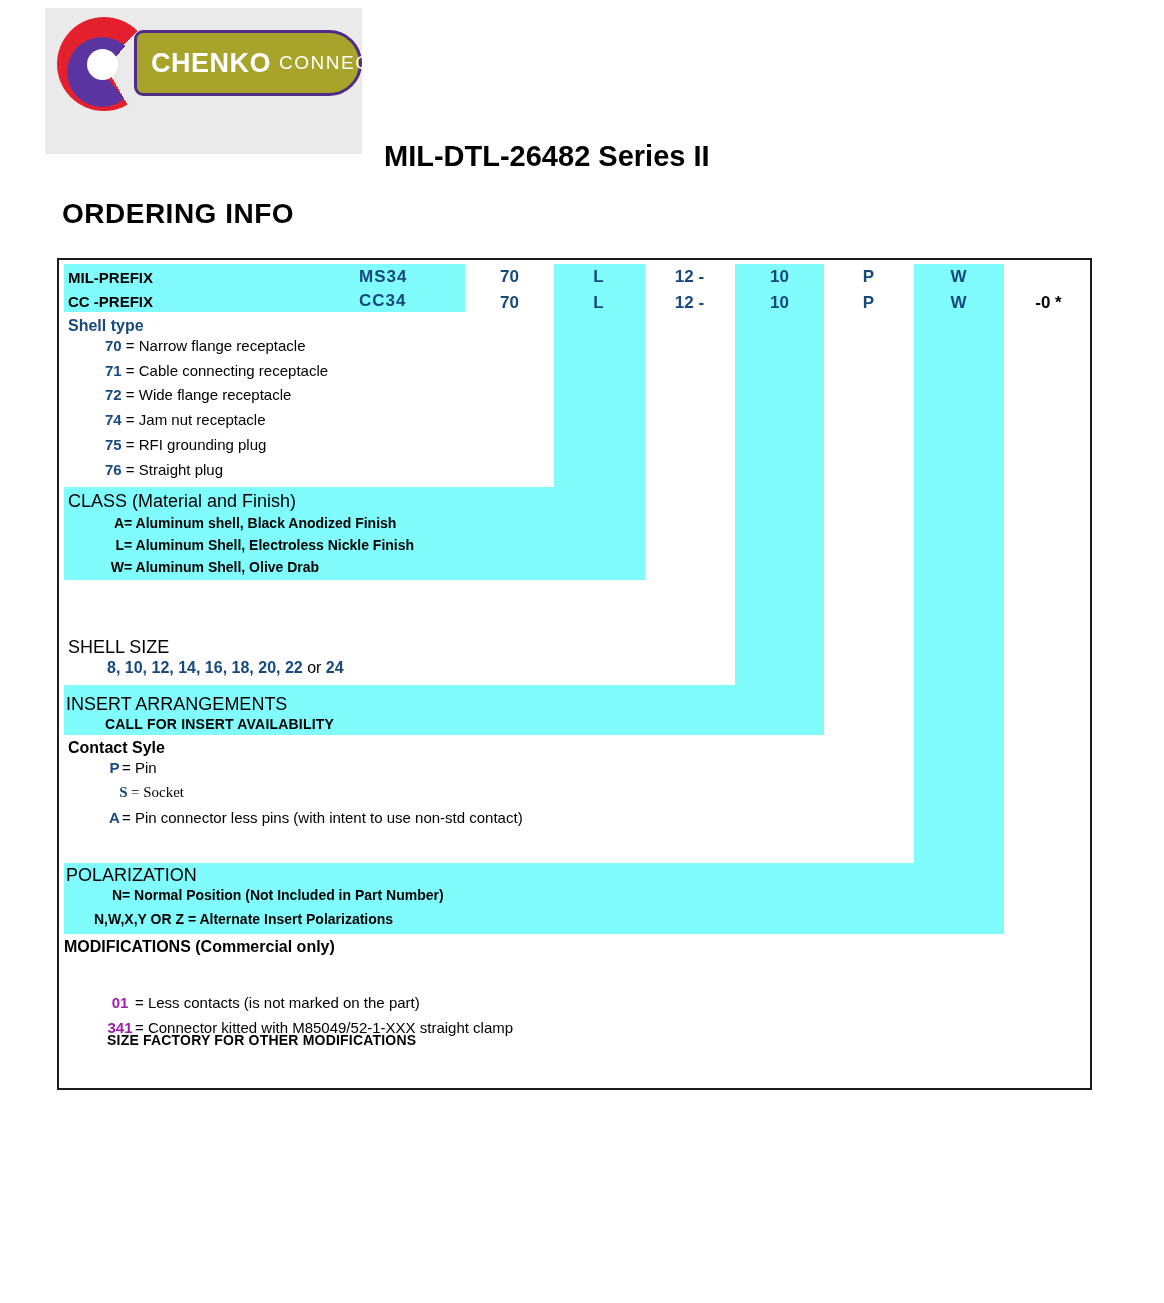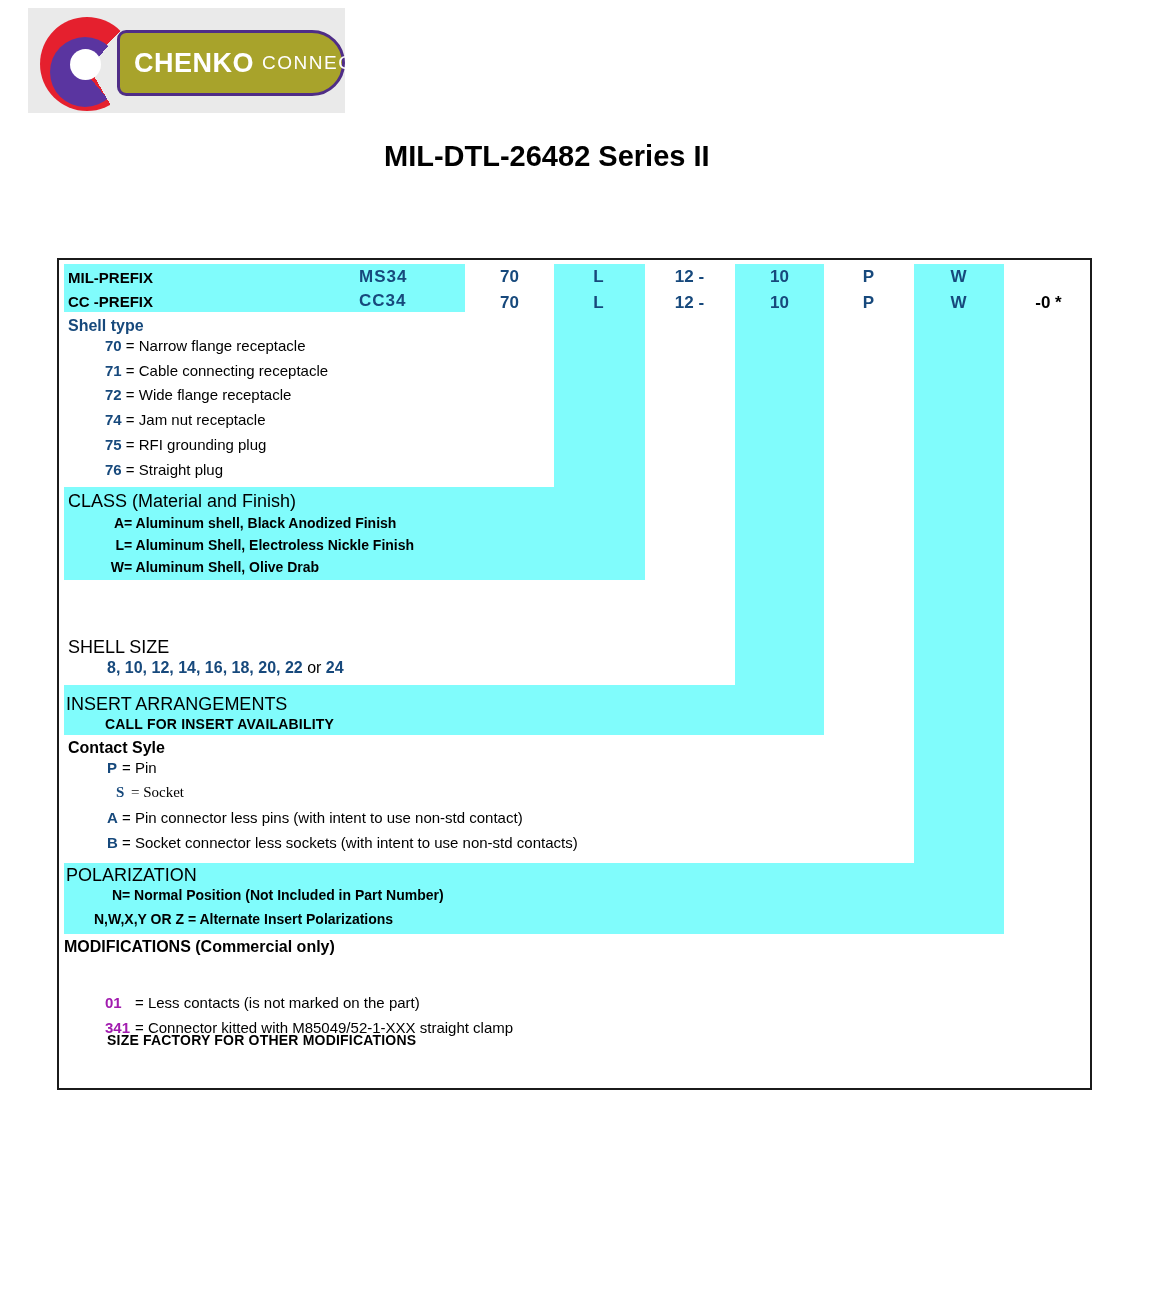--- a/index.html
+++ b/index.html
@@ -1,19 +1,19 @@
 <!DOCTYPE html>
 <html><head>
 <meta charset="utf-8">
 <style>
   html,body{margin:0;padding:0;background:#fff;}
   .page{position:relative;width:1164px;height:1303px;background:#fff;
         font-family:"Liberation Sans",sans-serif;overflow:hidden;color:#000;}
   
-  .logo-back{position:absolute;left:28px;top:8px;width:317px;height:105px;background:#eaeaea;}
+  .logo-back{position:absolute;left:45px;top:8px;width:317px;height:146px;background:#eaeaea;}
   .logo-pill{position:absolute;left:134px;top:30px;width:208px;height:60px;background:#a8a32b;
              border:3px solid #4f2d87;border-radius:10px 36px 36px 10px;z-index:1;
              display:flex;align-items:center;padding-left:14px;}
   .logo-brand{color:#fff;font-weight:bold;font-size:27px;letter-spacing:.5px;}
   .logo-word{color:#fff;font-weight:normal;font-size:19px;letter-spacing:1.5px;margin-left:8px;}
   .logo-red-c{position:absolute;left:57px;top:17px;width:94px;height:94px;border-radius:50%;z-index:2;
       background:conic-gradient(#e5202e 0deg 45deg,transparent 45deg 150deg,#e5202e 150deg 360deg);}
   .logo-purple-c{position:absolute;left:67px;top:37px;width:70px;height:70px;border-radius:50%;z-index:2;
       background:conic-gradient(#5a35a0 0deg 42deg,transparent 42deg 140deg,#5a35a0 140deg 360deg);}
   .logo-hole{position:absolute;left:87px;top:49px;width:31px;height:31px;border-radius:50%;background:#fff;z-index:2;}
@@ -24,21 +24,21 @@
   .otable{position:absolute;left:57px;top:258px;width:1031px;height:828px;
           border:2px solid #1b1b1b;background:#fff;}
   .cyan{position:absolute;background:#80fcfc;}
   .hcell{position:absolute;width:89px;text-align:center;font-weight:bold;font-size:17px;color:#17497c;white-space:nowrap;}
   .hlabel{position:absolute;font-weight:bold;font-size:15px;color:#000;white-space:nowrap;}
   .hprefix{position:absolute;width:100px;text-align:left;font-weight:bold;font-size:17px;color:#17497c;letter-spacing:1px;}
   .hmod{color:#000;}
   .sec-title-blue{position:absolute;color:#17497c;font-weight:bold;font-size:16px;white-space:nowrap;}
   .sec-title-bold{position:absolute;color:#000;font-weight:bold;font-size:16px;white-space:nowrap;}
   .sec-title-big{position:absolute;color:#000;font-weight:normal;font-size:18px;white-space:nowrap;}
-  .item{position:absolute;font-size:15px;color:#000;white-space:nowrap;}
+  .item{position:absolute;font-size:15px;color:#000;white-space:nowrap;text-align:center;}
   .item-bold{position:absolute;font-size:14px;color:#000;font-weight:bold;white-space:nowrap;text-align:right;}
   .code{color:#17497c;font-weight:bold;}
   .code-w{display:inline-block;color:#a21caf;font-weight:bold;width:30px;margin-top:36px;}
   .code-l{display:inline-block;color:#17497c;font-weight:bold;width:15px;}
   .code-blk{display:inline-block;color:#000;font-weight:bold;width:17px;}
   .note-bold{position:absolute;font-size:14px;font-weight:bold;color:#000;white-space:nowrap;letter-spacing:.2px;}
 </style>
 </head>
 <body>
 
@@ -48,20 +48,21 @@
     <div class="logo-pill" style="left:89px;top:22px;">
       <span class="logo-brand">CHENKO</span>
       <span class="logo-word">CONNECTORS</span>
     </div>
     <div class="logo-red-c" style="left:12px;top:9px;"></div>
     <div class="logo-purple-c" style="left:22px;top:29px;"></div>
     <div class="logo-hole" style="left:42px;top:41px;"></div>
   </div>
 
   <div class="doc-title">MIL-DTL-26482 Series II</div>
+  <div class="page-heading">ORDERING INFO</div>
 
   <div class="otable">
 
     <div class="cyan" style="left:5px;top:4px;width:401px;height:48px;"></div>
     <div class="cyan" style="left:495px;top:4px;width:91px;height:316px;"></div>
     <div class="cyan" style="left:676px;top:4px;width:89px;height:471px;"></div>
     <div class="cyan" style="left:855px;top:4px;width:90px;height:670px;"></div>
     <div class="cyan" style="left:5px;top:227px;width:581px;height:93px;"></div>
     <div class="cyan" style="left:5px;top:425px;width:760px;height:50px;"></div>
     <div class="cyan" style="left:5px;top:603px;width:940px;height:71px;"></div>
@@ -105,21 +106,20 @@
       <span class="code">24</span>
     </div>
 
     <div class="sec-title-big" style="left:7px;top:434px;">INSERT ARRANGEMENTS</div>
     <div class="note-bold" style="left:46px;top:456px;">CALL FOR INSERT AVAILABILITY</div>
 
     <div class="sec-title-bold" style="left:9px;top:479px;">Contact Syle</div>
     <div class="item" style="left:48px;top:499px;"><span class="code-l">P</span><span>= Pin</span></div>
     <div class="item" style="left:57px;top:524px;font-family:Liberation Serif, serif;"><span class="code-l">S</span><span>= Socket</span></div>
     <div class="item" style="left:48px;top:549px;"><span class="code-l">A</span><span>= Pin connector less pins (with intent to use non-std contact)</span></div>
-    <div class="item" style="left:48px;top:574px;"><span class="code-l">B</span><span>= Socket connector less sockets (with intent to use non-std contacts)</span></div>
 
     <div class="sec-title-big" style="left:7px;top:605px;">POLARIZATION</div>
     <div class="item-bold" style="left:43px;top:627px;"><span style="display:inline-block;width:20px;">N</span><span>= Normal Position (Not Included in Part Number)</span></div>
     <div class="item-bold" style="left:35px;top:651px;"><span>N,W,X,Y OR Z</span> <span>= Alternate Insert Polarizations</span></div>
 
     <div class="sec-title-bold" style="left:5px;top:678px;">MODIFICATIONS (Commercial only)</div>
     <div class="item" style="left:46px;top:698px;"><span class="code-w">01</span><span>= Less contacts (is not marked on the part)</span></div>
     <div class="item" style="left:46px;top:723px;"><span class="code-w">341</span><span>= Connector kitted with M85049/52-1-XXX straight clamp</span></div>
     <div class="note-bold" style="left:48px;top:772px;">SIZE FACTORY FOR OTHER MODIFICATIONS</div>
 

